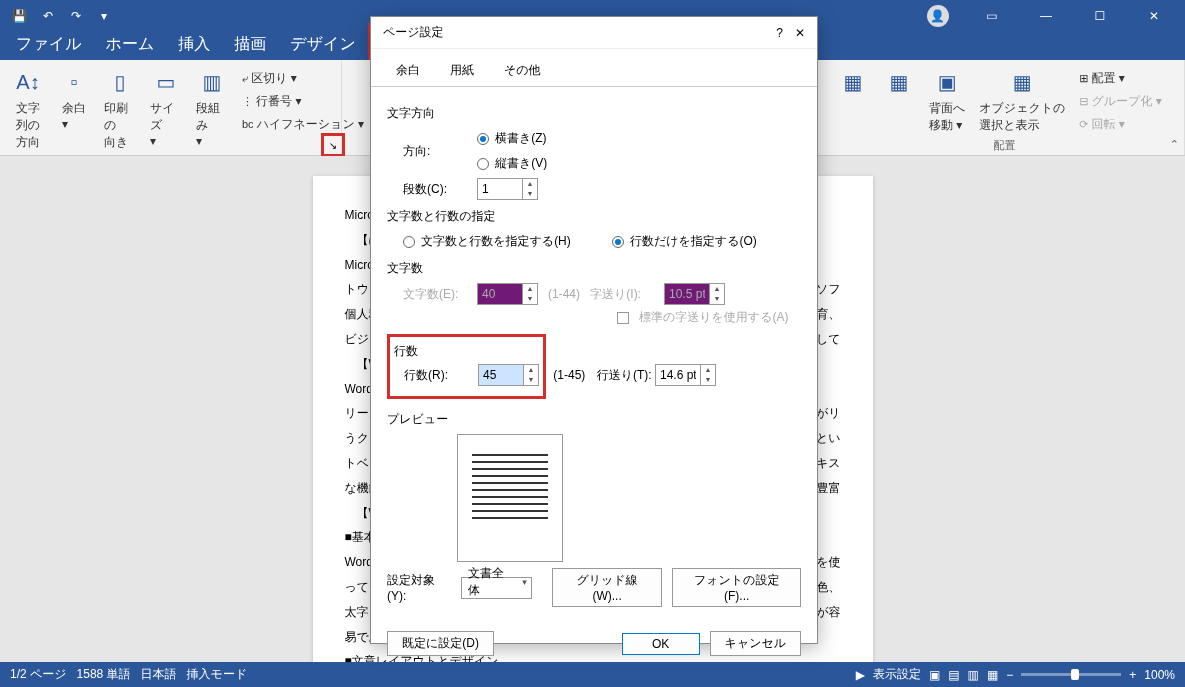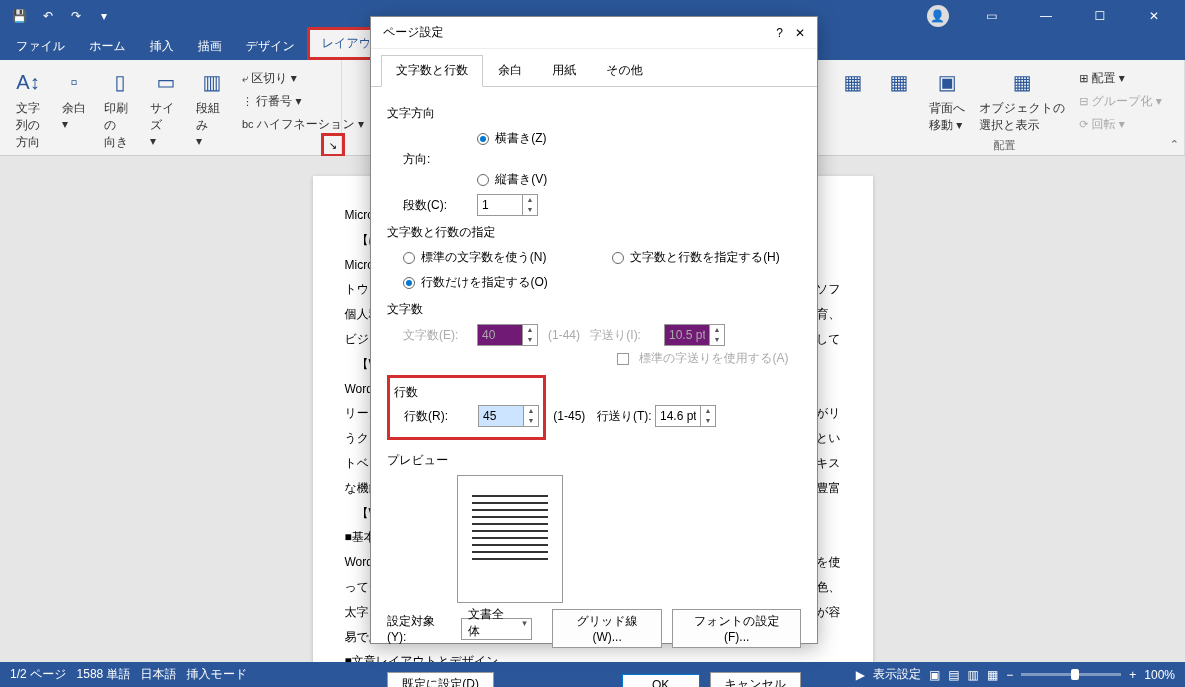--- a/index.html
+++ b/index.html
@@ -4,21 +4,21 @@
 <style>
 *{box-sizing:border-box;margin:0;padding:0;font-family:"Meiryo UI","Yu Gothic UI",sans-serif;font-size:12px}
 body{background:#fff;width:1185px;height:687px;overflow:hidden;position:relative}
 .titlebar{height:32px;background:#2b579a;display:flex;align-items:center;color:#fff;padding:0 8px}
 .qat{display:flex;gap:4px;align-items:center}
 .qat-btn{width:24px;height:24px;display:flex;align-items:center;justify-content:center;color:#fff}
 .titlebar-right{margin-left:auto;display:flex;gap:8px;align-items:center}
 .win-btn{width:46px;height:32px;display:flex;align-items:center;justify-content:center;color:#fff}
 .avatar{width:22px;height:22px;border-radius:50%;background:#ddd;display:flex;align-items:center;justify-content:center;color:#666;margin-right:12px}
 .tabs{height:28px;background:#2b579a;display:flex;align-items:flex-end;padding-left:4px}
-.tab{padding:5px 12px;color:#fff;font-size:12px}
+.tab{padding:5px 12px;color:#fff;font-size:16px}
 .tab.active{background:#f3f3f3;color:#2b579a}
 .highlight-box{border:3px solid #d32f2f}
 .ribbon{height:96px;background:#f3f3f3;display:flex;border-bottom:1px solid #ccc;position:relative}
 .ribbon-group{padding:4px 8px;border-right:1px solid #ddd;display:flex;flex-direction:column;justify-content:space-between;position:relative}
 .ribbon-group-label{text-align:center;font-size:11px;color:#666;padding-top:2px}
 .ribbon-btn{display:flex;flex-direction:column;align-items:center;gap:2px;padding:2px 4px;font-size:11px;color:#333}
 .ribbon-row{display:flex;gap:6px}
 .ribbon-small{font-size:11px;color:#333;padding:2px 4px;white-space:nowrap}
 .dialog-launcher{position:absolute;bottom:2px;right:2px;width:16px;height:16px;font-size:10px;display:flex;align-items:center;justify-content:center}
 .doc-area{background:#e6e6e6;height:530px;position:relative;overflow:hidden}
@@ -240,30 +240,29 @@
 
 <div class="dialog">
   <div class="dlg-title">
     <span>ページ設定</span>
     <div class="dlg-title-right">
       <span>?</span>
       <span>✕</span>
     </div>
   </div>
   <div class="dlg-tabs">
-    <div class="dlg-tab active">文字数と行数</div>
     <div class="dlg-tab">余白</div>
     <div class="dlg-tab">用紙</div>
     <div class="dlg-tab">その他</div>
   </div>
   <div class="dlg-body">
     <div class="section-label">文字方向</div>
     <div class="field-row">
       <label>方向:</label>
-      <div style="display:flex;flex-direction:column;gap:20px">
+      <div style="display:flex;flex-direction:column;gap:4px">
         <div class="radio-row" style="margin-left:0">
             <span class="radio checked"></span>
             <span>横書き(Z)</span>
           </div>
         <div class="radio-row" style="margin-left:0">
             <span class="radio"></span>
             <span>縦書き(V)</span>
           </div>
       </div>
     </div>
@@ -273,24 +272,20 @@
           <input value="1" style="">
           <div class="arrows">
             <span>▲</span>
             <span>▼</span>
           </div>
         </div>
     </div>
 
     <div class="section-label">文字数と行数の指定</div>
     <div class="grid2">
-      <div class="radio-row" style="margin-left:0">
-          <span class="radio"></span>
-          <span>標準の文字数を使う(N)</span>
-        </div>
       <div class="radio-row" style="margin-left:0">
           <span class="radio"></span>
           <span>文字数と行数を指定する(H)</span>
         </div>
       <div class="radio-row" style="margin-left:0">
           <span class="radio checked"></span>
           <span>行数だけを指定する(O)</span>
         </div>
     </div>
 

